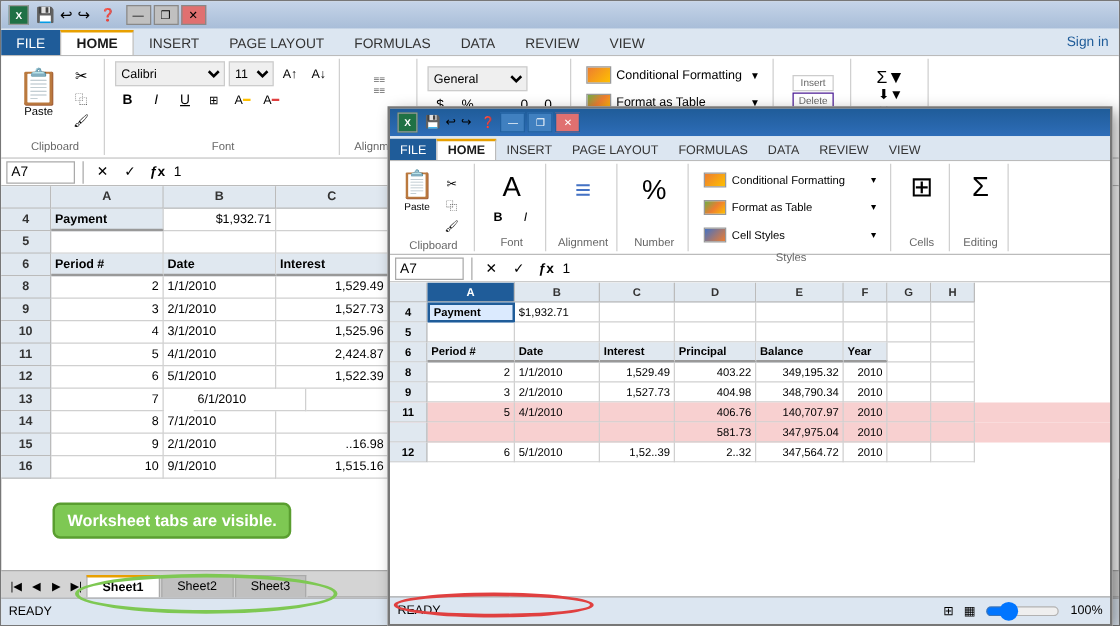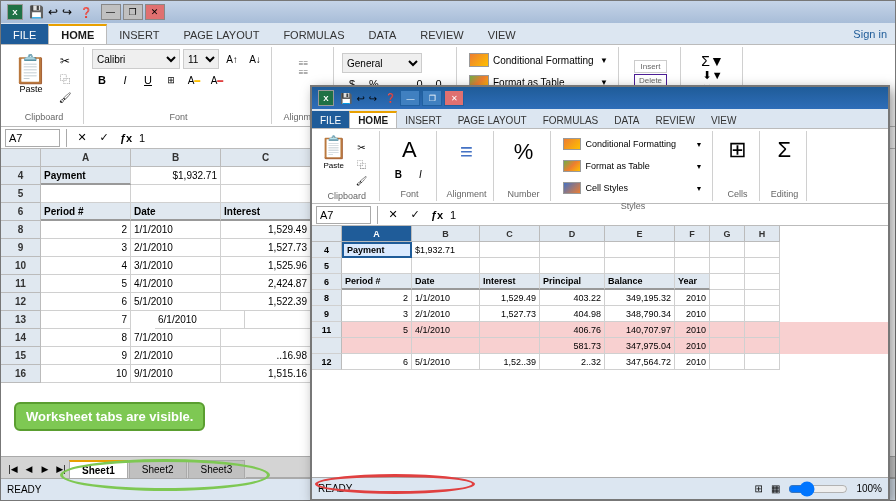--- a/index.html
+++ b/index.html
@@ -356,21 +356,21 @@
     <div class="status-right">
       <span style="cursor:pointer;">⊞</span>
       <span style="cursor:pointer;">▦</span>
       <span style="cursor:pointer;">⊟</span>
       <input type="range" class="zoom-slider" min="10" max="400" value="100" style="">
       <span>100%</span>
     </div>
   </div>
 </div>
 
-<div class="callout-green" style="bottom:70px;left:14px;z-index:10;">
+<div class="callout-green" style="bottom:70px;left:42px;z-index:10;">
   <span>Worksheet tabs are visible.</span>
 </div>
 
 <div class="ellipse-green" style="bottom:10px;left:60px;width:210px;height:32px;z-index:10;"></div>
 
 <div class="win2">
 
   <div class="titlebar">
     <div class="titlebar-icons">
       <div class="titlebar-icon" style="background:#1f7145;color:white;font-weight:bold;font-size:8px;">X</div>

